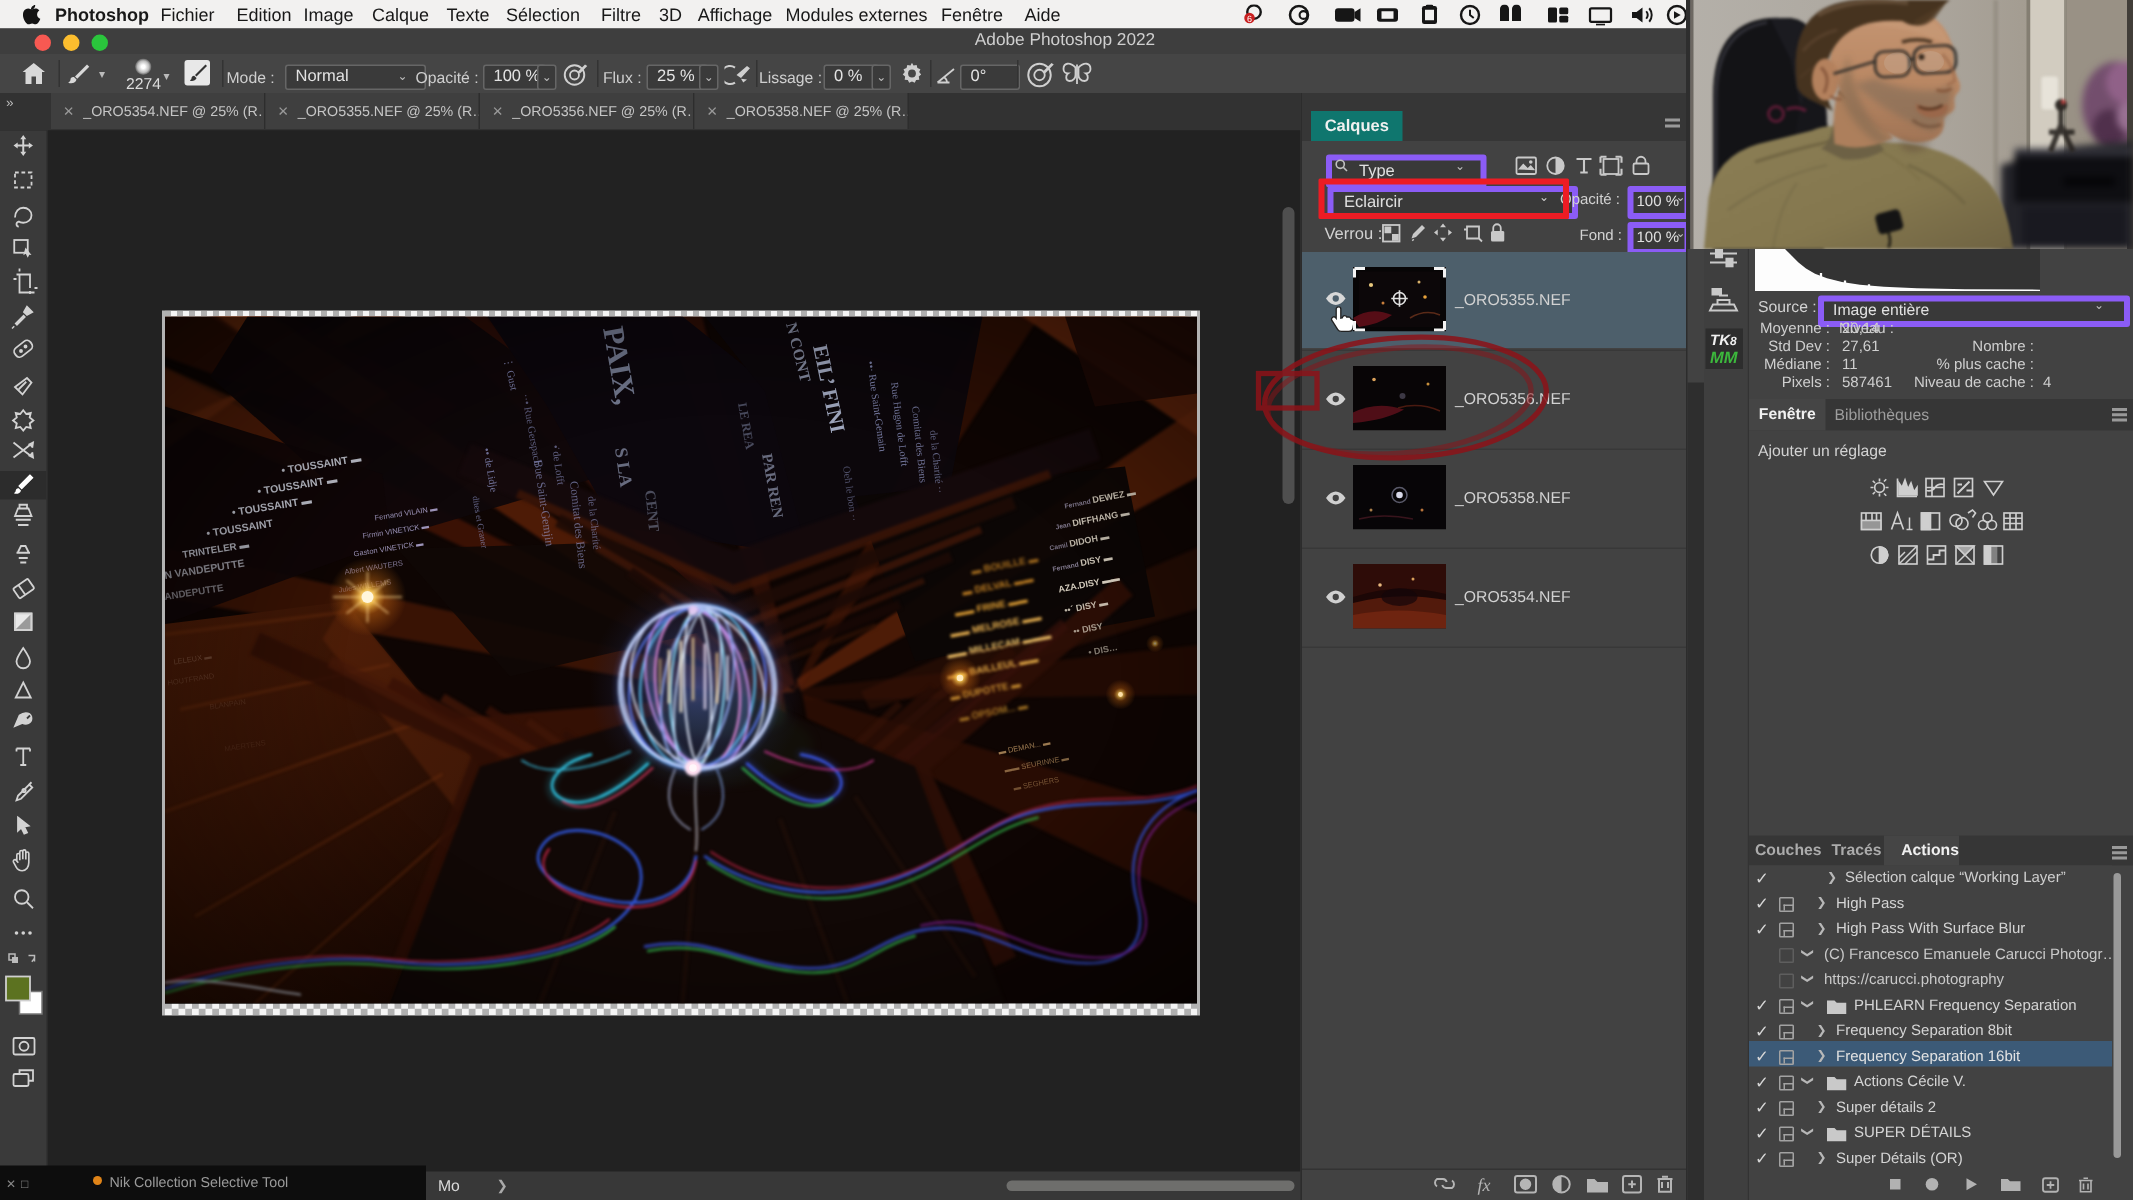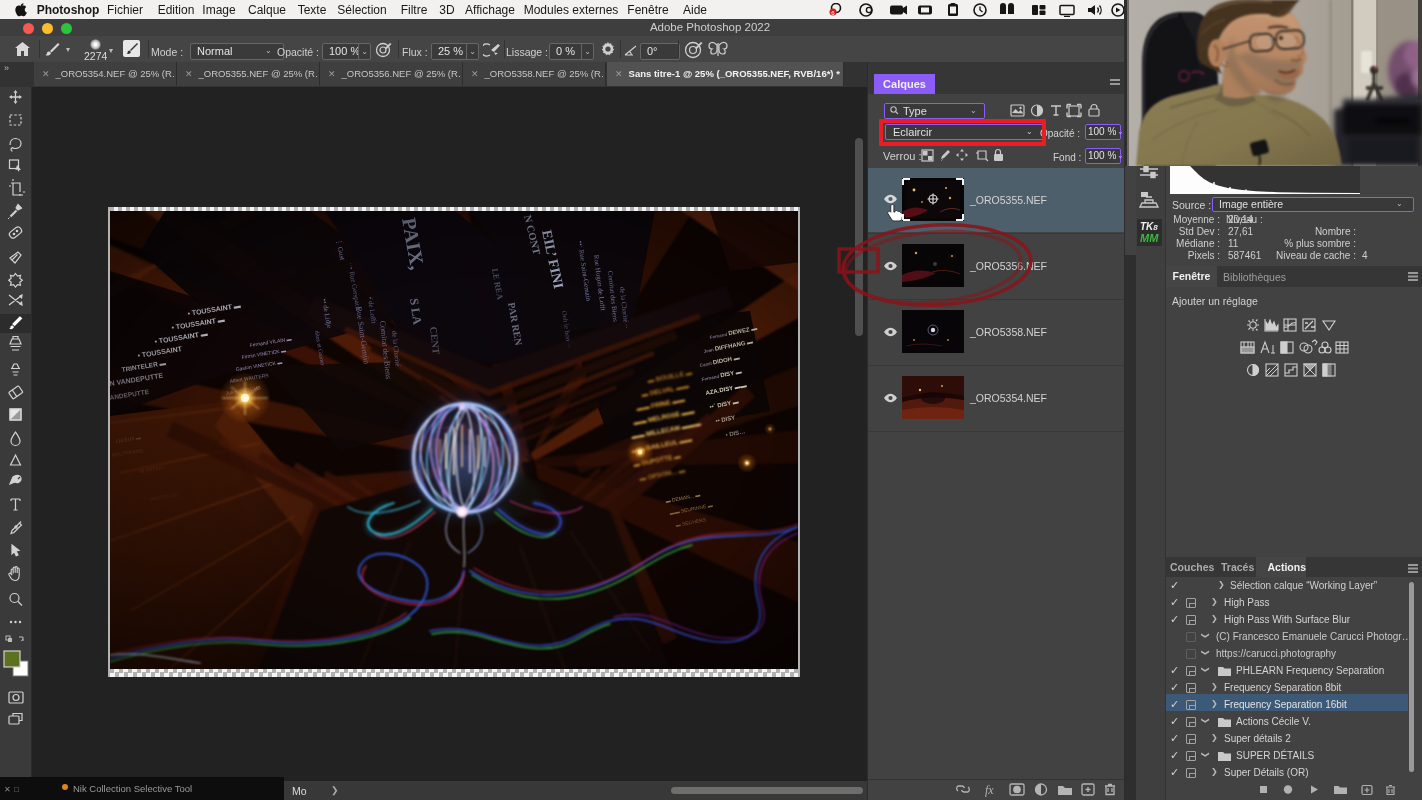--- a/index.html
+++ b/index.html
@@ -25,21 +25,21 @@
 
 #toolbar{left:0;top:87px;width:31px;height:713px;background:#3a3a3a;border-right:1px solid #2b2b2b;}
 
 #canvas{left:32px;top:87px;width:835px;height:696px;background:#222222;}
 
 #statusbar{left:0px;top:781px;width:867px;height:19px;background:#383838;}
 #nikwin{left:0;top:777px;width:284px;height:23px;background:#0d0d0d;color:#a8a8a8;font-size:9.5px;}
 
 #dockA{left:867px;top:62px;width:257px;height:738px;background:#424242;border-left:1px solid #2c2c2c;}
 .ptab{position:absolute;background:#4f4f4f;color:#f0f0f0;font-size:11px;font-weight:bold;}
-.pbox{position:absolute;background:#393939;border:1px solid #8b5cf6;border-radius:2px;color:#e0e0e0;font-size:11px;}
+.pbox{position:absolute;background:#393939;border:4px solid #8b5cf6;border-radius:2px;color:#e0e0e0;font-size:11px;}
 .plab{position:absolute;color:#d2d2d2;font-size:11px;white-space:nowrap;}
 
 #dockB{left:1124px;top:0px;width:298px;height:800px;background:#424242;border-left:1px solid #2c2c2c;}
 </style>
 </head>
 <body>
 <div id="stage">
 <div class="abs" id="menubar">
 <svg class="abs" style="left:15px;top:3px" width="13" height="14" viewBox="0 0 13 14">
         <path fill="#141414" d="M10.8 7.4c0-2 1.6-2.9 1.7-3-0.9-1.3-2.3-1.5-2.8-1.5-1.2-.1-2.3.7-2.9.7-.6 0-1.5-.7-2.5-.7C2.9 3 1.7 3.7 1 4.9-.4 7.3.6 10.8 2 12.7c.7 1 1.5 2 2.5 2 1 0 1.4-.6 2.6-.6 1.2 0 1.6.6 2.6.6 1.1 0 1.8-1 2.4-1.9.8-1.1 1.1-2.2 1.1-2.3-.1 0-2.4-.9-2.4-3.1z" transform="scale(.9)"></path>
@@ -155,21 +155,20 @@
           <path d="M12 6c4-4 8-3 8 1 0 2-1.5 3-3 3 1.5 1 2 5-1 5-2.5 0-4-2-4-4z"></path>
         </g>
       </svg>
 </div>
 <div class="abs" id="tabbar">
 <span class="abs" style="left:4px;top:1px;color:#bbb;font-size:9px">»</span>
 <div class="tab" style="left:34px;width:142px"><span class="x">✕</span>_ORO5354.NEF @ 25% (R…</div>
 <div class="tab" style="left:177px;width:142px"><span class="x">✕</span>_ORO5355.NEF @ 25% (R…</div>
 <div class="tab" style="left:320px;width:142px"><span class="x">✕</span>_ORO5356.NEF @ 25% (R…</div>
 <div class="tab" style="left:463px;width:142px"><span class="x">✕</span>_ORO5358.NEF @ 25% (R…</div>
-<div class="tab" style="left:607px;width:236px;background:#525252;color:#f2f2f2;font-weight:bold;font-size:9.5px"><span class="x" style="font-weight:normal">✕</span>Sans titre-1 @ 25% (_ORO5355.NEF, RVB/16*) *</div>
 </div>
 <div class="abs" id="toolbar">
 <svg width="31" height="713" viewBox="0 0 31 713">
 <rect x="0" y="227" width="31" height="19" fill="#2c2c2c"></rect>
 <g stroke="#d2d2d2" fill="none" stroke-width="1.2">
 <path d="M15.5 5.5v9M11 10h9" stroke="#d2d2d2" stroke-width="1.3"></path>
           <path d="M15.5 3l-2 2.8h4zM15.5 17l-2-2.8h4zM9 10l2.8-2v4zM22 10l-2.8-2v4z" fill="#d2d2d2" stroke="none"></path>
 <rect x="10" y="28" width="11" height="10" stroke-dasharray="2.5 1.8"></rect>
 <path d="M10 58c0-4 2.5-6.5 5.5-6.5s5.5 2 5.5 5-2.5 5-5.5 5c-2 0-3-.8-3-.8s-1.5.3-1.5 1.8 1.5 1.6 1.5 1.6"></path>
 <rect x="9.5" y="73" width="9" height="8.5"></rect>
@@ -541,21 +540,21 @@
 <div class="abs" style="left:671px;top:6px;width:192px;height:7px;background:#6e6e6c;border-radius:4px"></div>
 </div>
 <div class="abs" id="nikwin">
 <span class="abs" style="left:4px;top:8px;color:#888;font-size:8px">✕</span>
 <span class="abs" style="left:14px;top:8px;color:#888;font-size:8px">□</span>
 <span class="abs" style="left:62px;top:7px;width:6px;height:6px;border-radius:50%;background:#e08418"></span>
 <span class="abs" style="left:73px;top:6px;color:#9a9a9a">Nik Collection Selective Tool</span>
 </div>
 <div class="abs" id="dockA"></div>
 <div class="abs" style="left:868px;top:62px;width:256px;height:32px;background:#363636"></div>
-<div class="ptab" style="left:874px;top:74px;width:61px;height:20px;line-height:20px;text-align:center;background:#8b5cf6">Calques</div>
+<div class="ptab" style="left:874px;top:74px;width:61px;height:20px;line-height:20px;text-align:center;background:#0f766e">Calques</div>
 <div class="abs" style="left:1110px;top:79px;width:10px;height:2px;background:#999;box-shadow:0 4px #999"></div>
 <div class="pbox" style="left:884px;top:103px;width:81px;height:14px;line-height:14px;padding-left:18px">Type</div>
 <svg class="abs" style="left:890px;top:106px" width="9" height="9" viewBox="0 0 9 9">
       <circle cx="3.5" cy="3.5" r="2.7" fill="none" stroke="#c0c0c0" stroke-width="1.1"></circle>
       <path d="M5.5 5.5L8 8" stroke="#c0c0c0" stroke-width="1.1"></path>
     </svg>
 <span class="abs" style="left:970px;top:106px;color:#bbb;font-size:8px">⌄</span>
 <svg class="abs" style="left:1010px;top:103px" width="92" height="15" viewBox="0 0 92 15">
 <g fill="none" stroke="#c9c9c9" stroke-width="1.2">
 <rect x="1" y="2" width="13" height="11" rx="1"></rect>
@@ -698,21 +697,21 @@
 <div class="abs" style="left:-6px;top:0;width:60px;text-align:right">Moyenne :</div>
       <div class="abs" style="left:62px;top:0">20,14</div>
 <div class="abs" style="left:-6px;top:12px;width:60px;text-align:right">Std Dev :</div>
       <div class="abs" style="left:62px;top:12px">27,61</div>
 <div class="abs" style="left:-6px;top:24px;width:60px;text-align:right">Médiane :</div>
       <div class="abs" style="left:62px;top:24px">11</div>
 <div class="abs" style="left:-6px;top:36px;width:60px;text-align:right">Pixels :</div>
       <div class="abs" style="left:62px;top:36px">587461</div>
 <div class="abs" style="left:60px;top:0;width:130px;">Niveau :</div>
 <div class="abs" style="left:60px;top:12px;width:130px;text-align:right">Nombre :</div>
-<div class="abs" style="left:60px;top:24px;width:130px;text-align:right">% plus sombre :</div>
+<div class="abs" style="left:60px;top:24px;width:130px;text-align:right">% plus cache :</div>
 <div class="abs" style="left:60px;top:36px;width:130px;text-align:right">Niveau de cache :</div>
       <div class="abs" style="left:196px;top:36px">4</div>
 </div>
 <div class="abs" style="left:1166px;top:266px;width:256px;height:21px;background:#363636"></div>
 <div class="ptab" style="left:1166px;top:266px;width:51px;height:21px;line-height:21px;background:#454545;text-align:center;font-weight:bold;font-size:10.5px">Fenêtre</div>
 <span class="abs" style="left:1223px;top:271px;color:#9d9d9d;font-size:10.5px;font-weight:normal">Bibliothèques</span>
 <div class="abs" style="left:1408px;top:272px;width:10px;height:2px;background:#999;box-shadow:0 3.5px #999,0 7px #999"></div>
 <span class="abs" style="left:1172px;top:295px;color:#d2d2d2;font-size:10.5px">Ajouter un réglage</span>
 <svg class="abs" style="left:1240px;top:318px" width="110" height="62" viewBox="0 0 110 62">
 <g stroke="#cfcfcf" fill="none" stroke-width="1.1">

